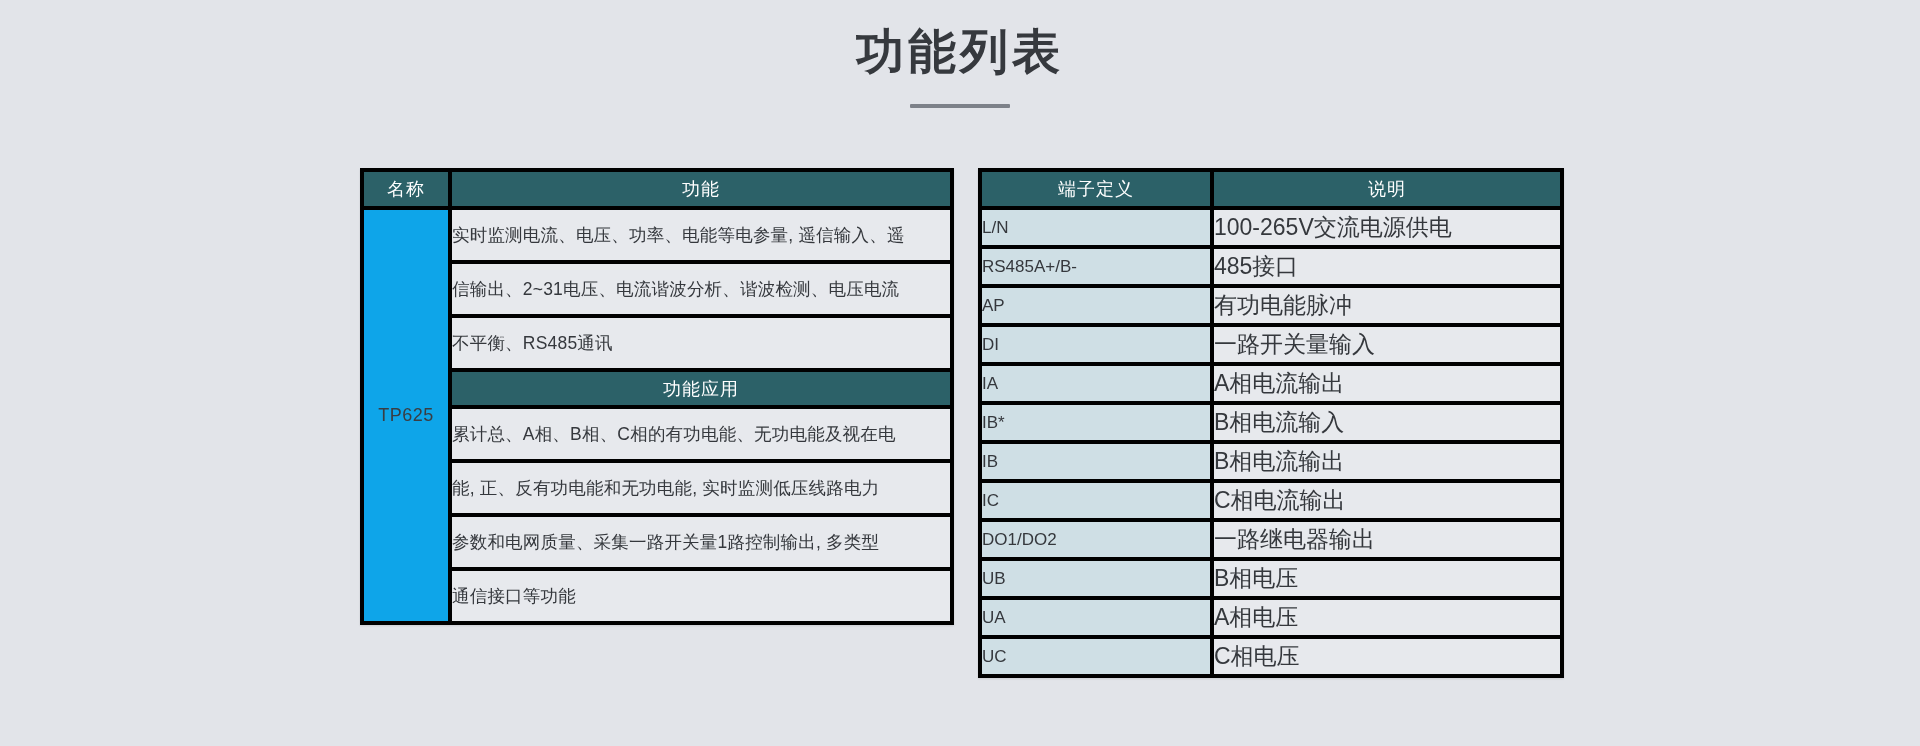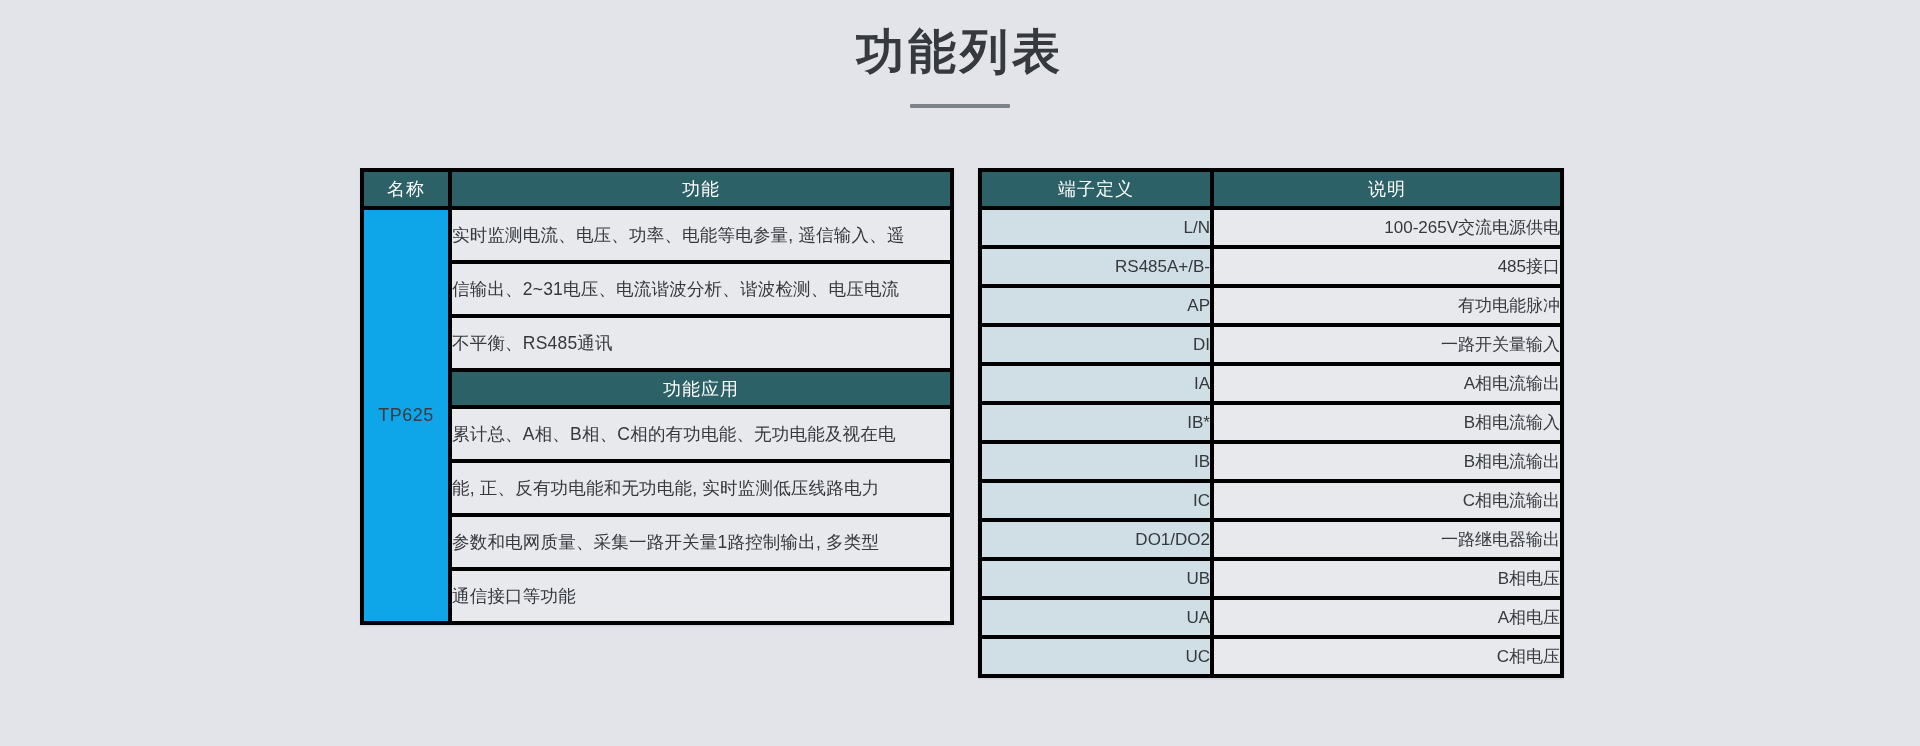--- a/index.html
+++ b/index.html
@@ -113,30 +113,30 @@
   .right-table {
     position: absolute;
     left: 978px;
     top: 0;
     width: 582px;
   }
   .right-table col.c-term { width: 232px; }
   .right-table col.c-desc { width: 350px; }
   .term-cell {
     background: #cfdfe5;
-    text-align: right;
+    text-align: left;
     height: 35px;
     font-size: 17px;
     color: #35383d;
   }
   .desc-cell {
     background: #e7e9ed;
-    text-align: right;
+    text-align: left;
     height: 35px;
-    font-size: 17px;
+    font-size: 23px;
     color: #35383d;
   }
 </style>
 </head>
 <body>
 
 <div class="page">
 
   <div class="title-block">
     <h1 class="page-title">功能列表</h1>

